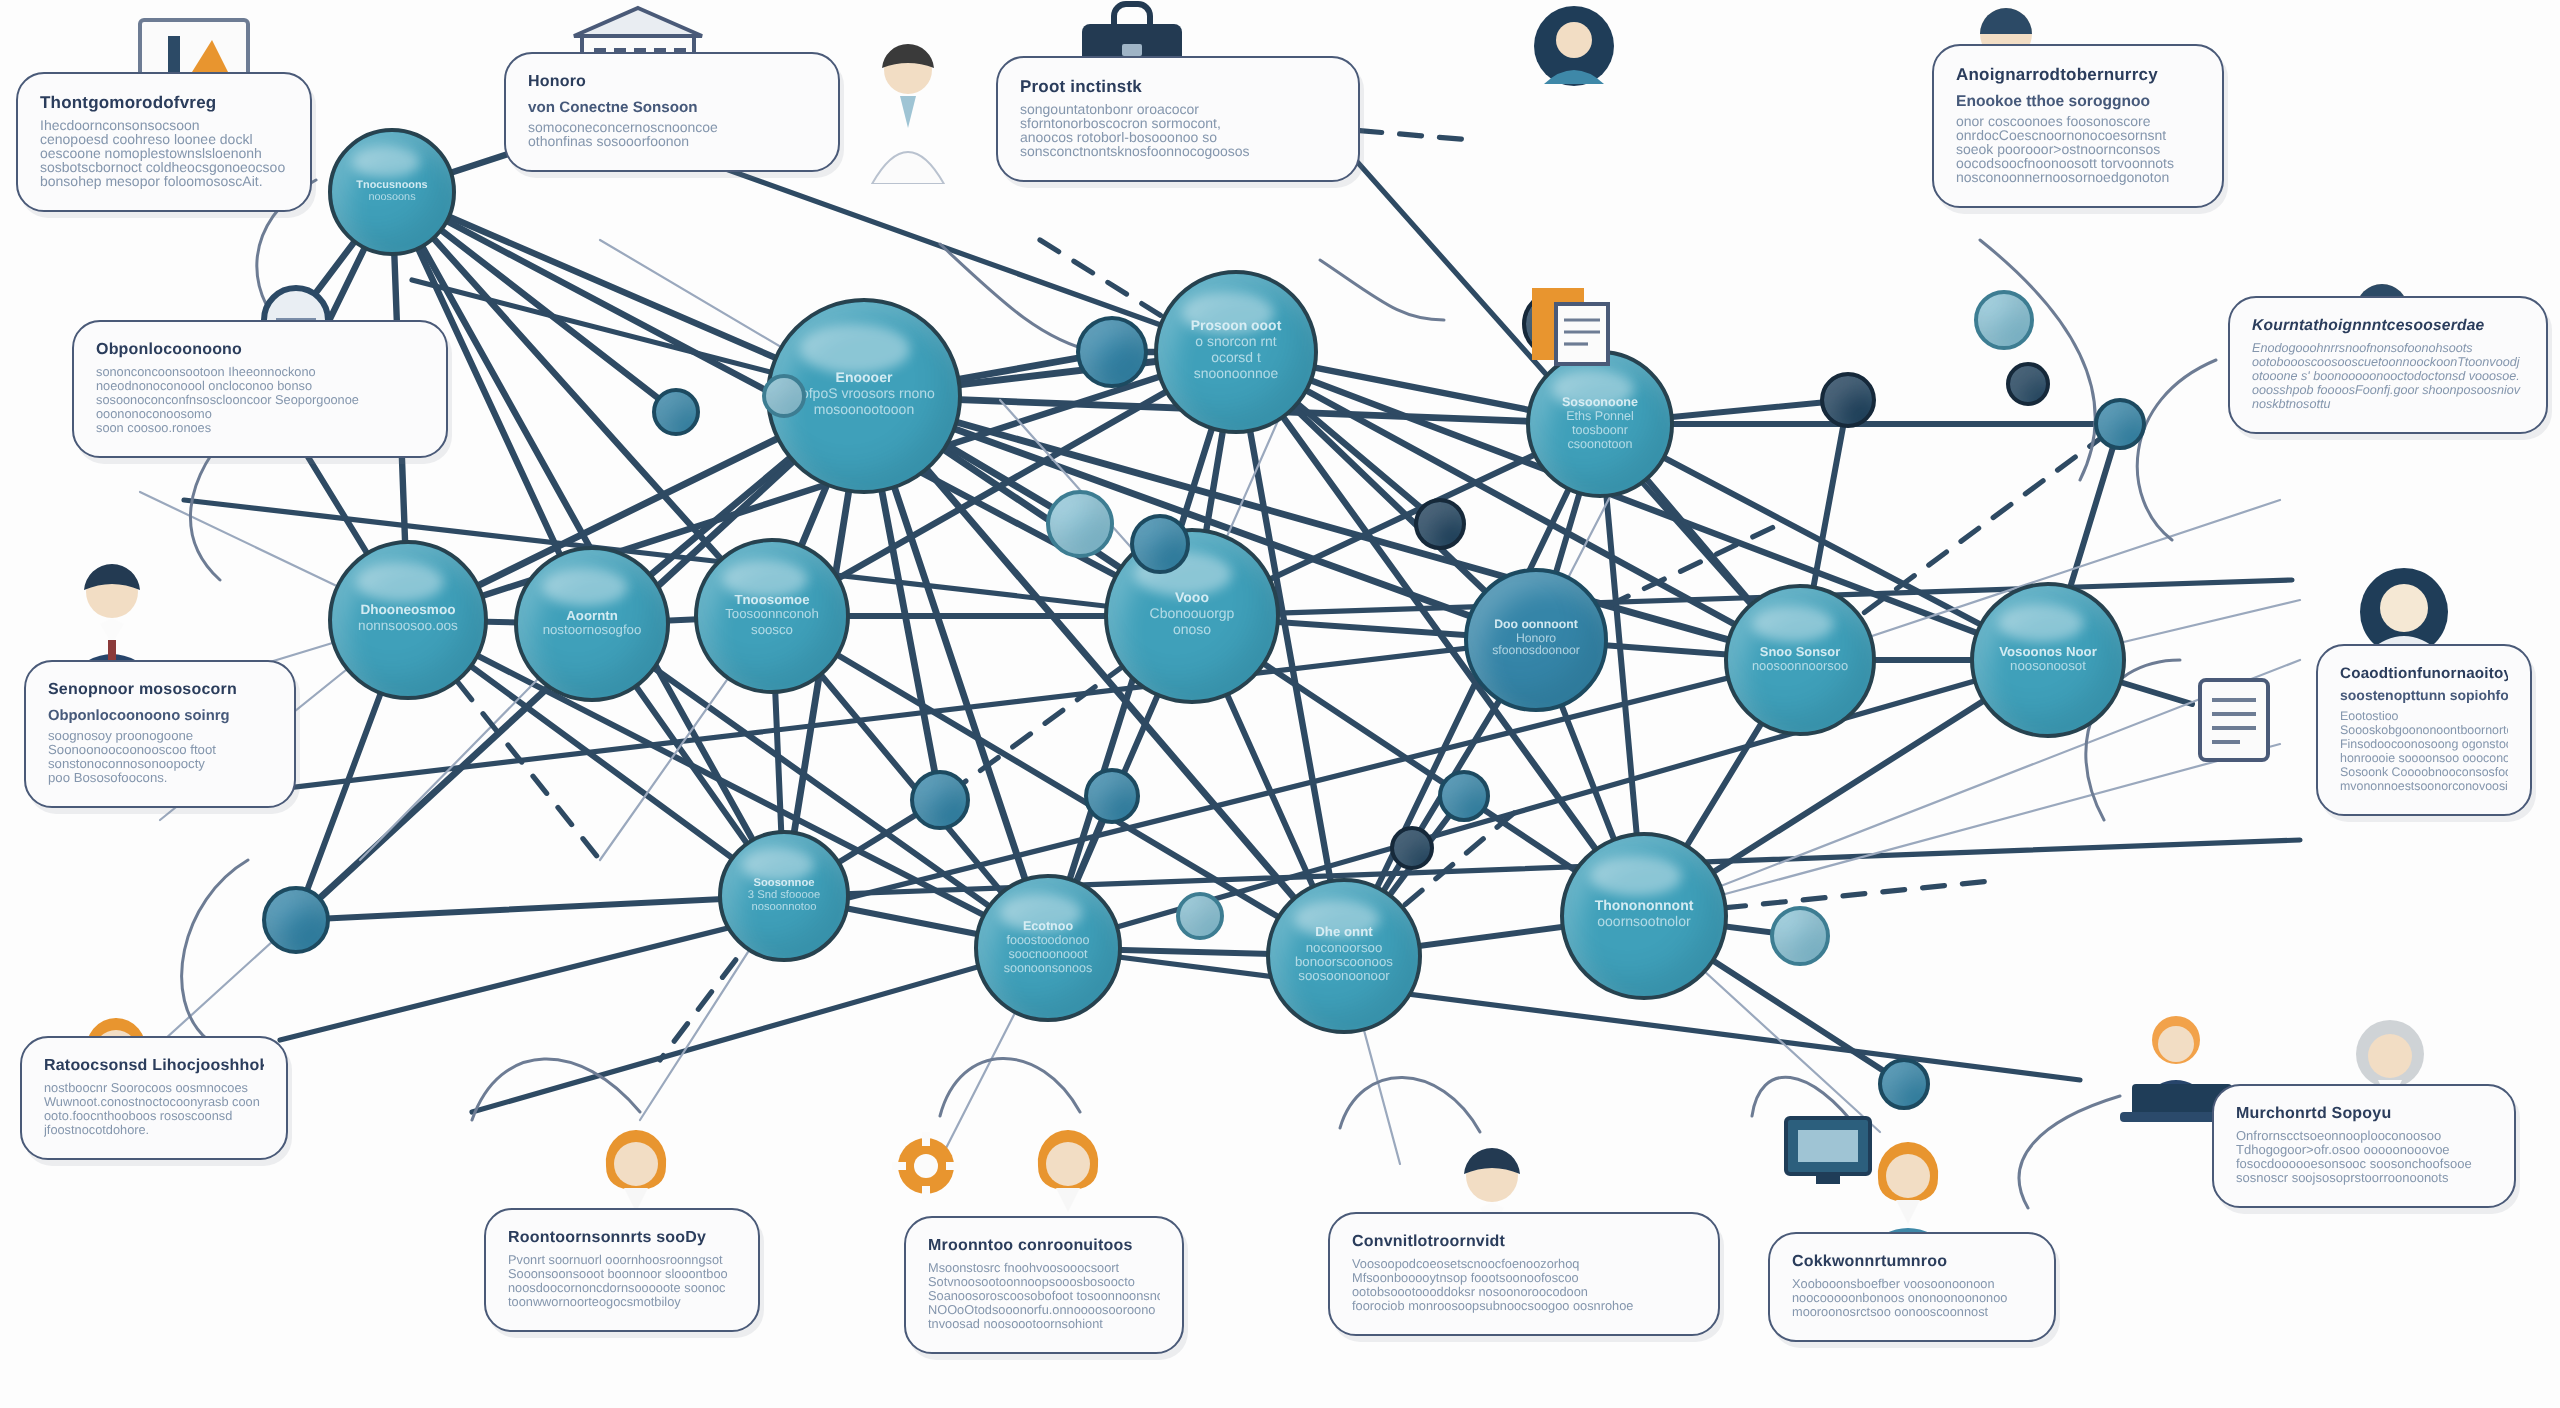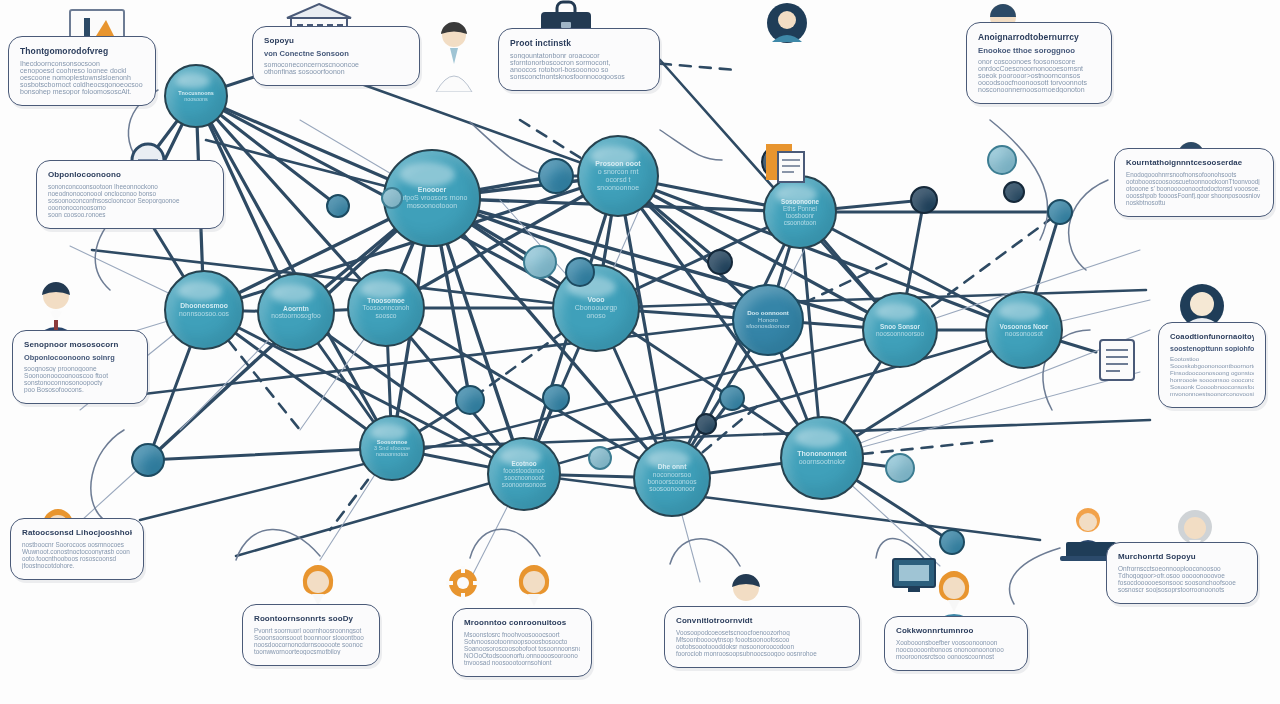--- a/index.html
+++ b/index.html
@@ -515,29 +515,29 @@
     <div class="c-body">
       <div>Ihecdoornconsonsocsoon</div>
       <div>cenopoesd coohreso loonee dockl</div>
       <div>oescoone nomoplestownslsloenonh</div>
       <div>sosbotscbornoct coldheocsgonoeocsoo</div>
       <div>bonsohep mesopor foloomososcAit.</div>
     </div>
   </div>
 
   <div class="card" style="left:252px;top:26px;width:168px;font-size:7px;">
-    <div class="c-title" style="font-size:8px">Sopoyu</div>
+    <div class="c-title" style="font-size:8px">Honoro</div>
     <div class="c-sub" style="font-size:7.6px">von Conectne Sonsoon</div>
     <div class="c-body">
       <div>somoconeconcernoscnooncoe</div>
       <div>othonfinas sosooorfoonon</div>
     </div>
   </div>
 
-  <div class="card" style="left:498px;top:28px;width:162px;font-size:7px;">
+  <div class="card" style="left:498px;top:28px;width:182px;font-size:7px;">
     <div class="c-title" style="font-size:8.5px">Proot inctinstk</div>
     <div class="c-body">
       <div>songountatonbonr oroacocor</div>
       <div>sforntonorboscocron sormocont,</div>
       <div>anoocos rotoborl-bosooonoo so</div>
       <div>sonsconctnontsknosfoonnocogoosos</div>
     </div>
   </div>
 
 
@@ -578,21 +578,21 @@
   <div class="card" style="left:10px;top:518px;width:134px;font-size:6.4px;">
     <div class="c-title" style="font-size:8px">Ratoocsonsd Lihocjooshhok</div>
     <div class="c-body">
       <div>nostboocnr Soorocoos oosmnocoes</div>
       <div>Wuwnoot.conostnoctocoonyrasb coon</div>
       <div>ooto.foocnthooboos rososcoonsd</div>
       <div>jfoostnocotdohore.</div>
     </div>
   </div>
 
-  <div class="card" style="left:1114px;top:148px;width:160px;font-size:6.3px;">
+  <div class="card" style="left:1114px;top:148px;width:160px;font-size:6.3px;font-style:italic;">
     <div class="c-title" style="font-size:7.8px">Kourntathoignnntcesooserdae</div>
     <div class="c-body">
       <div>Enodogooohnrrsnoofnonsofoonohsoots</div>
       <div>ootoboooscoosooscuetoonnoockoonTtoonvoodj</div>
       <div>otooone s' boonooooonooctodoctonsd vooosoe.</div>
       <div>ooosshpob foooosFoonfj.goor shoonposoosniov</div>
       <div>noskbtnosottu</div>
     </div>
   </div>
 

